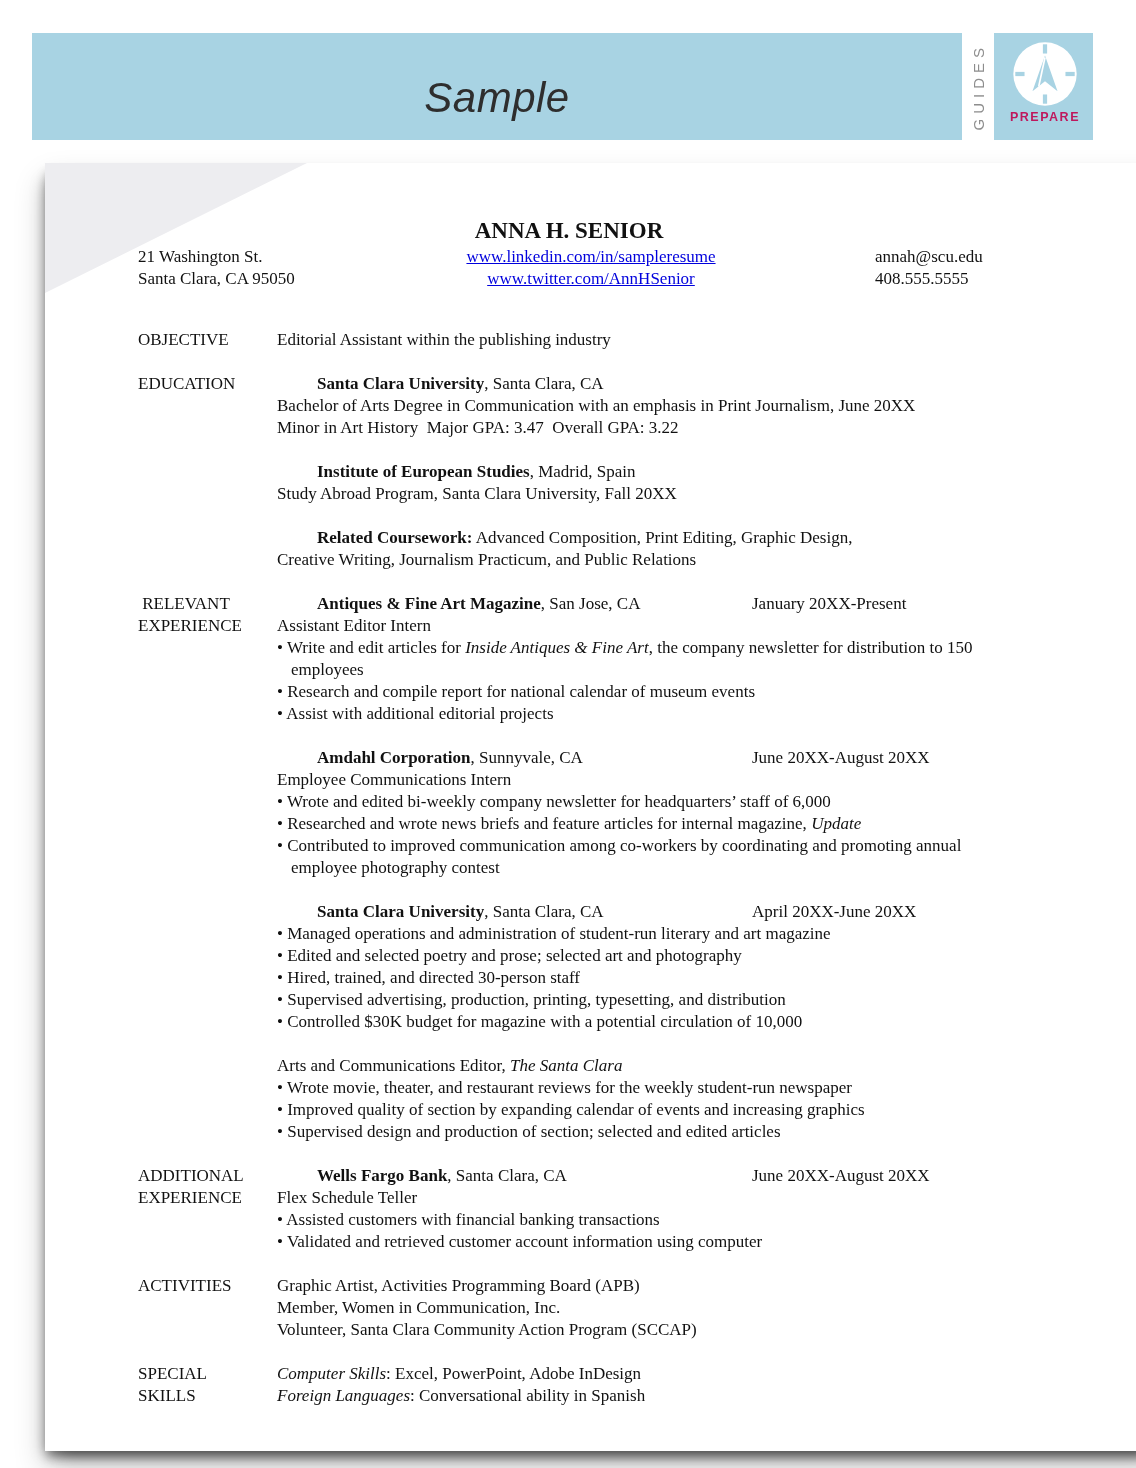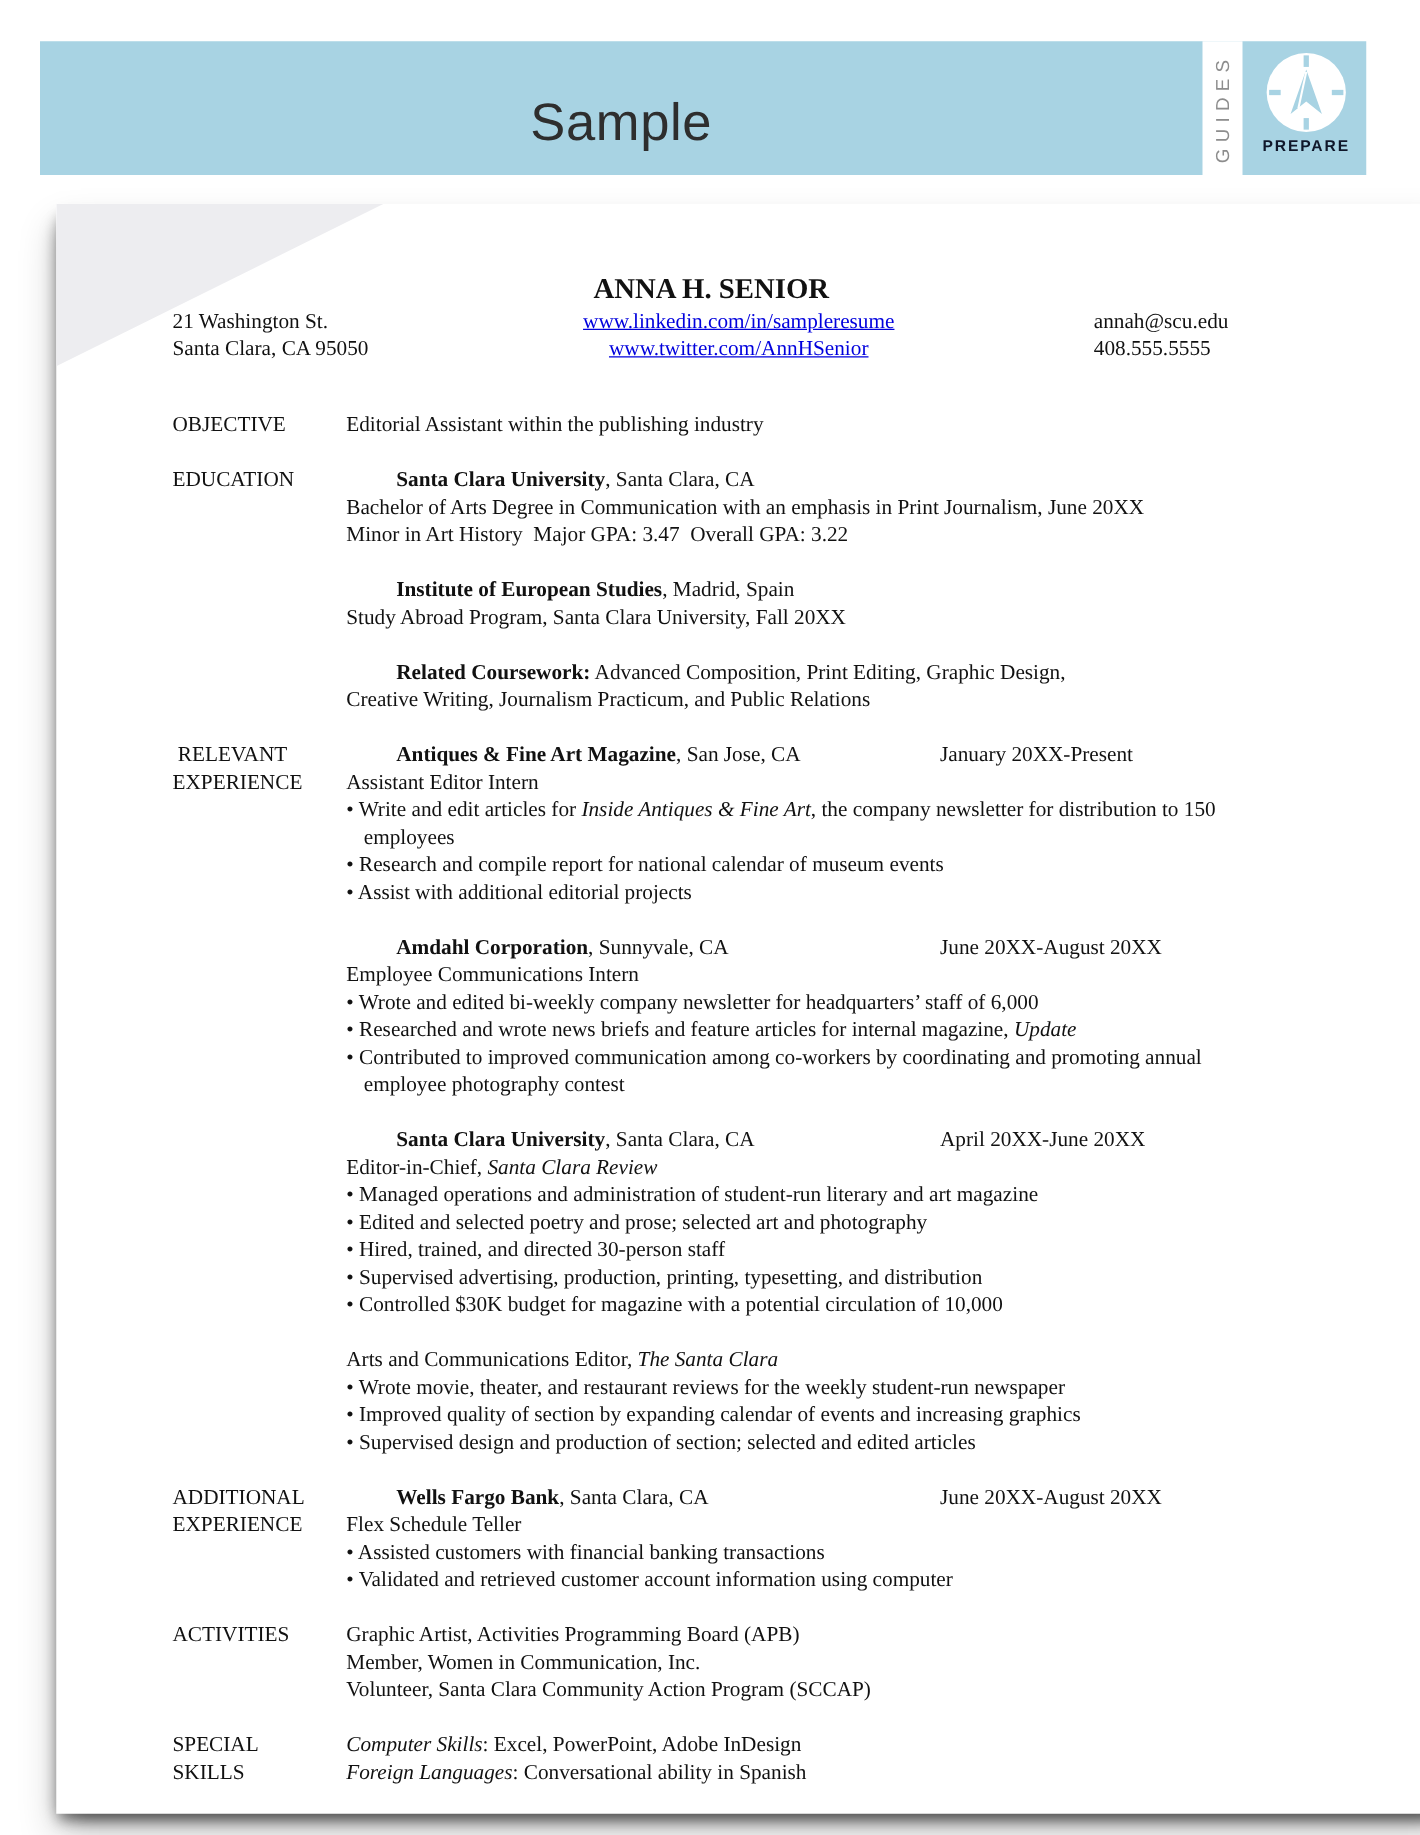--- a/index.html
+++ b/index.html
@@ -6,36 +6,36 @@
   body{
     width:1136px;height:1468px;position:relative;background:#ffffff;
     font-family:"Liberation Serif", serif;color:#111;overflow:hidden;
   }
   
   .banner{position:absolute;left:32px;top:33px;width:1061px;height:107px;background:var(--banner-color,#a8d3e3);}
   .banner-title{
     position:absolute;left:0;top:0;width:930px;height:129px;
     display:flex;align-items:center;justify-content:center;
     font-family:"Liberation Sans", sans-serif;font-weight:300;font-size:42px;
-    color:var(--sample-color,#2e2e2e);letter-spacing:0.5px;
+    color:var(--sample-color,#2e2e2e);letter-spacing:0.5px;font-style:italic;
   }
   .guides-tab{
     position:absolute;left:930px;top:0;width:32px;height:107px;background:#ffffff;
     display:flex;align-items:center;justify-content:center;
   }
   .guides-tab span{
     writing-mode:vertical-rl;transform:rotate(180deg);
     font-family:"Liberation Sans", sans-serif;font-size:15px;letter-spacing:5px;
     color:var(--guides-color,#8d8d8d);
   }
   .prepare-logo{position:absolute;left:972px;top:8px;width:82px;text-align:center;}
   .prepare-logo svg{display:block;margin:0 auto;color:var(--banner-color,#a8d3e3);}
   .prepare-label{
     font-family:"Liberation Sans", sans-serif;font-weight:bold;font-size:12.5px;
-    letter-spacing:1.5px;color:#0f172a;margin-top:3px;
+    letter-spacing:1.5px;color:#be185d;margin-top:3px;
   }
   
   .sheet{
     position:absolute;left:45px;top:163px;width:1116px;height:1288px;background:#ffffff;
     box-shadow:0 8px 10px -2px rgba(0,0,0,.32), 0 18px 30px rgba(0,0,0,.20),
                -7px 10px 14px -8px rgba(0,0,0,.35), 7px 10px 14px -8px rgba(0,0,0,.35);
   }
   .corner-decoration{
     position:absolute;left:0;top:0;width:262px;height:130px;background:#ededf0;
     clip-path:polygon(0 0,100% 0,0 100%);
@@ -154,21 +154,20 @@
             </div>
             <div class="block">
               <div class="line has-date"><span class="b">Amdahl Corporation</span><span>, Sunnyvale, CA</span><span class="date">June 20XX-August 20XX</span></div>
               <div class="line"><span>Employee Communications Intern</span></div>
               <div class="bullet">• <span>Wrote and edited bi-weekly company newsletter for headquarters’ staff of 6,000</span></div>
               <div class="bullet">• <span>Researched and wrote news briefs and feature articles for internal magazine, </span><span class="i">Update</span></div>
               <div class="bullet">• <span>Contributed to improved communication among co-workers by coordinating and promoting annual employee photography contest</span></div>
             </div>
             <div class="block">
               <div class="line has-date"><span class="b">Santa Clara University</span><span>, Santa Clara, CA</span><span class="date">April 20XX-June 20XX</span></div>
-              <div class="line"><span>Editor-in-Chief, </span><span class="i">Santa Clara Review</span></div>
               <div class="bullet">• <span>Managed operations and administration of student-run literary and art magazine</span></div>
               <div class="bullet">• <span>Edited and selected poetry and prose; selected art and photography</span></div>
               <div class="bullet">• <span>Hired, trained, and directed 30-person staff</span></div>
               <div class="bullet">• <span>Supervised advertising, production, printing, typesetting, and distribution</span></div>
               <div class="bullet">• <span>Controlled $30K budget for magazine with a potential circulation of 10,000</span></div>
             </div>
             <div class="block">
               <div class="line"><span>Arts and Communications Editor, </span><span class="i">The Santa Clara</span></div>
               <div class="bullet">• <span>Wrote movie, theater, and restaurant reviews for the weekly student-run newspaper</span></div>
               <div class="bullet">• <span>Improved quality of section by expanding calendar of events and increasing graphics</span></div>

